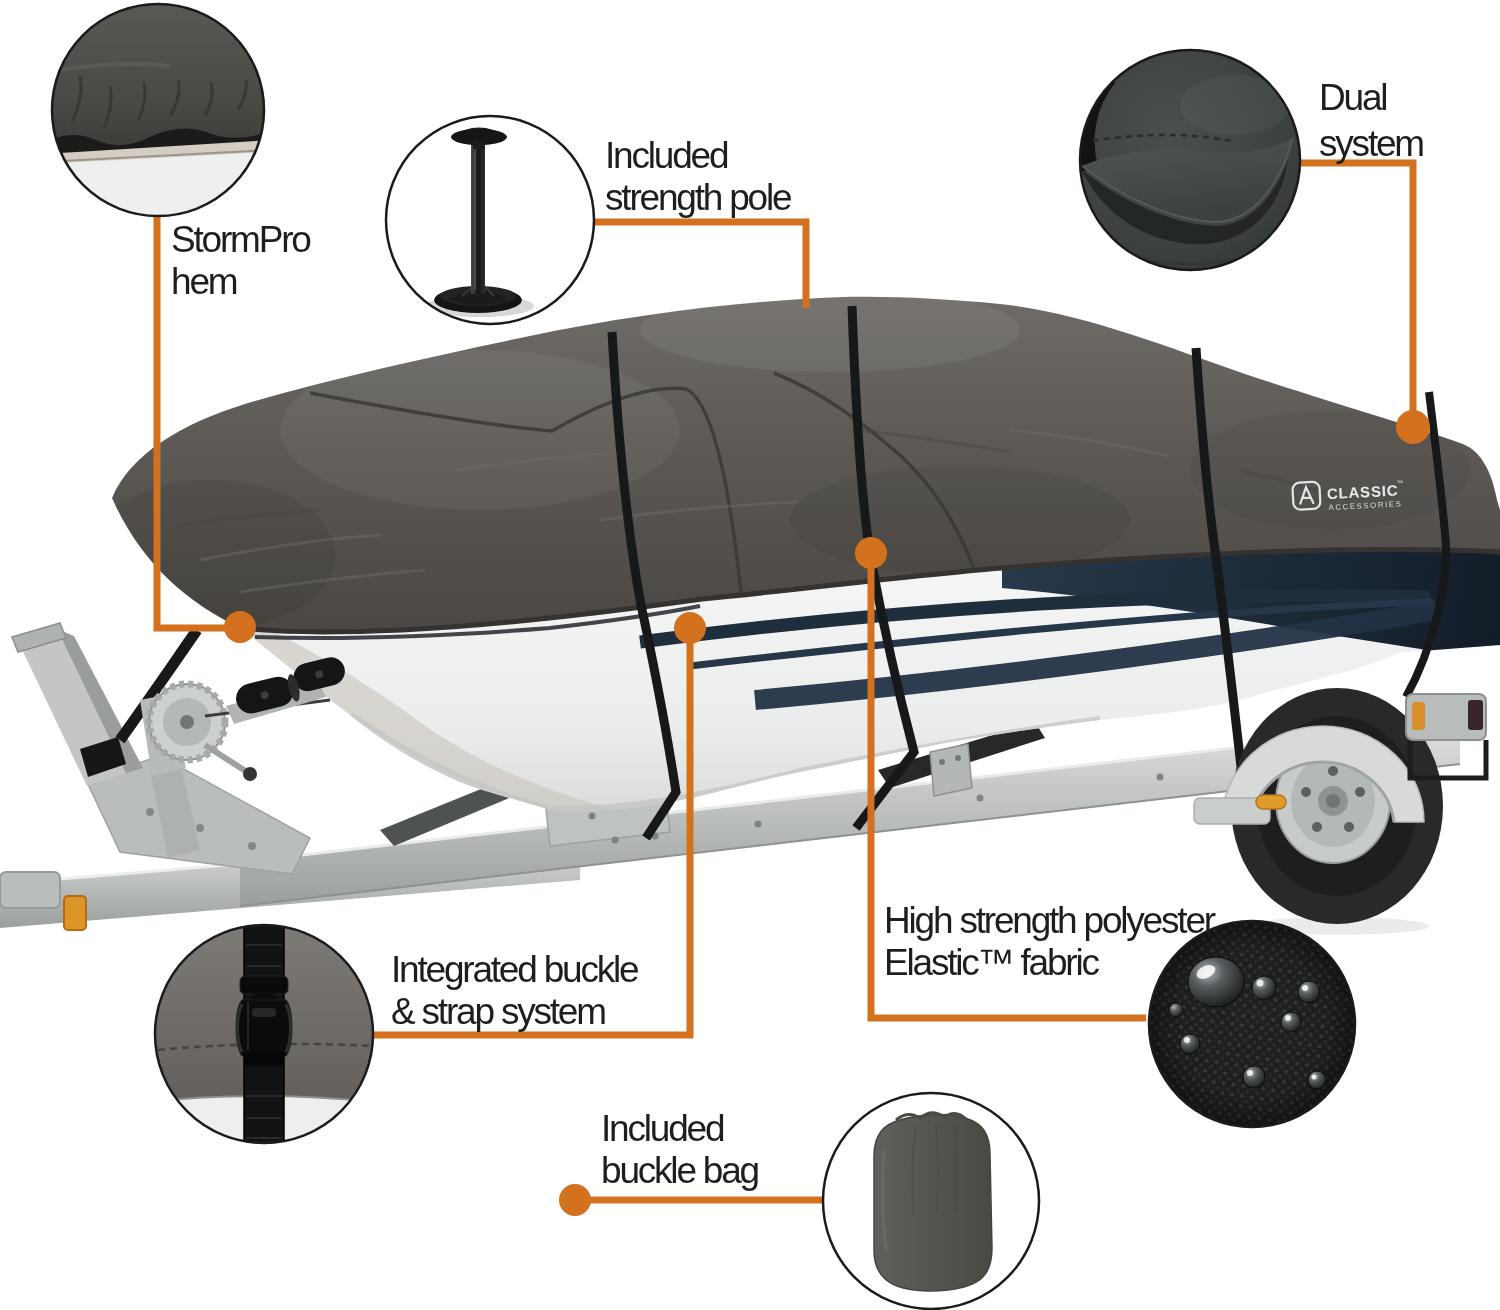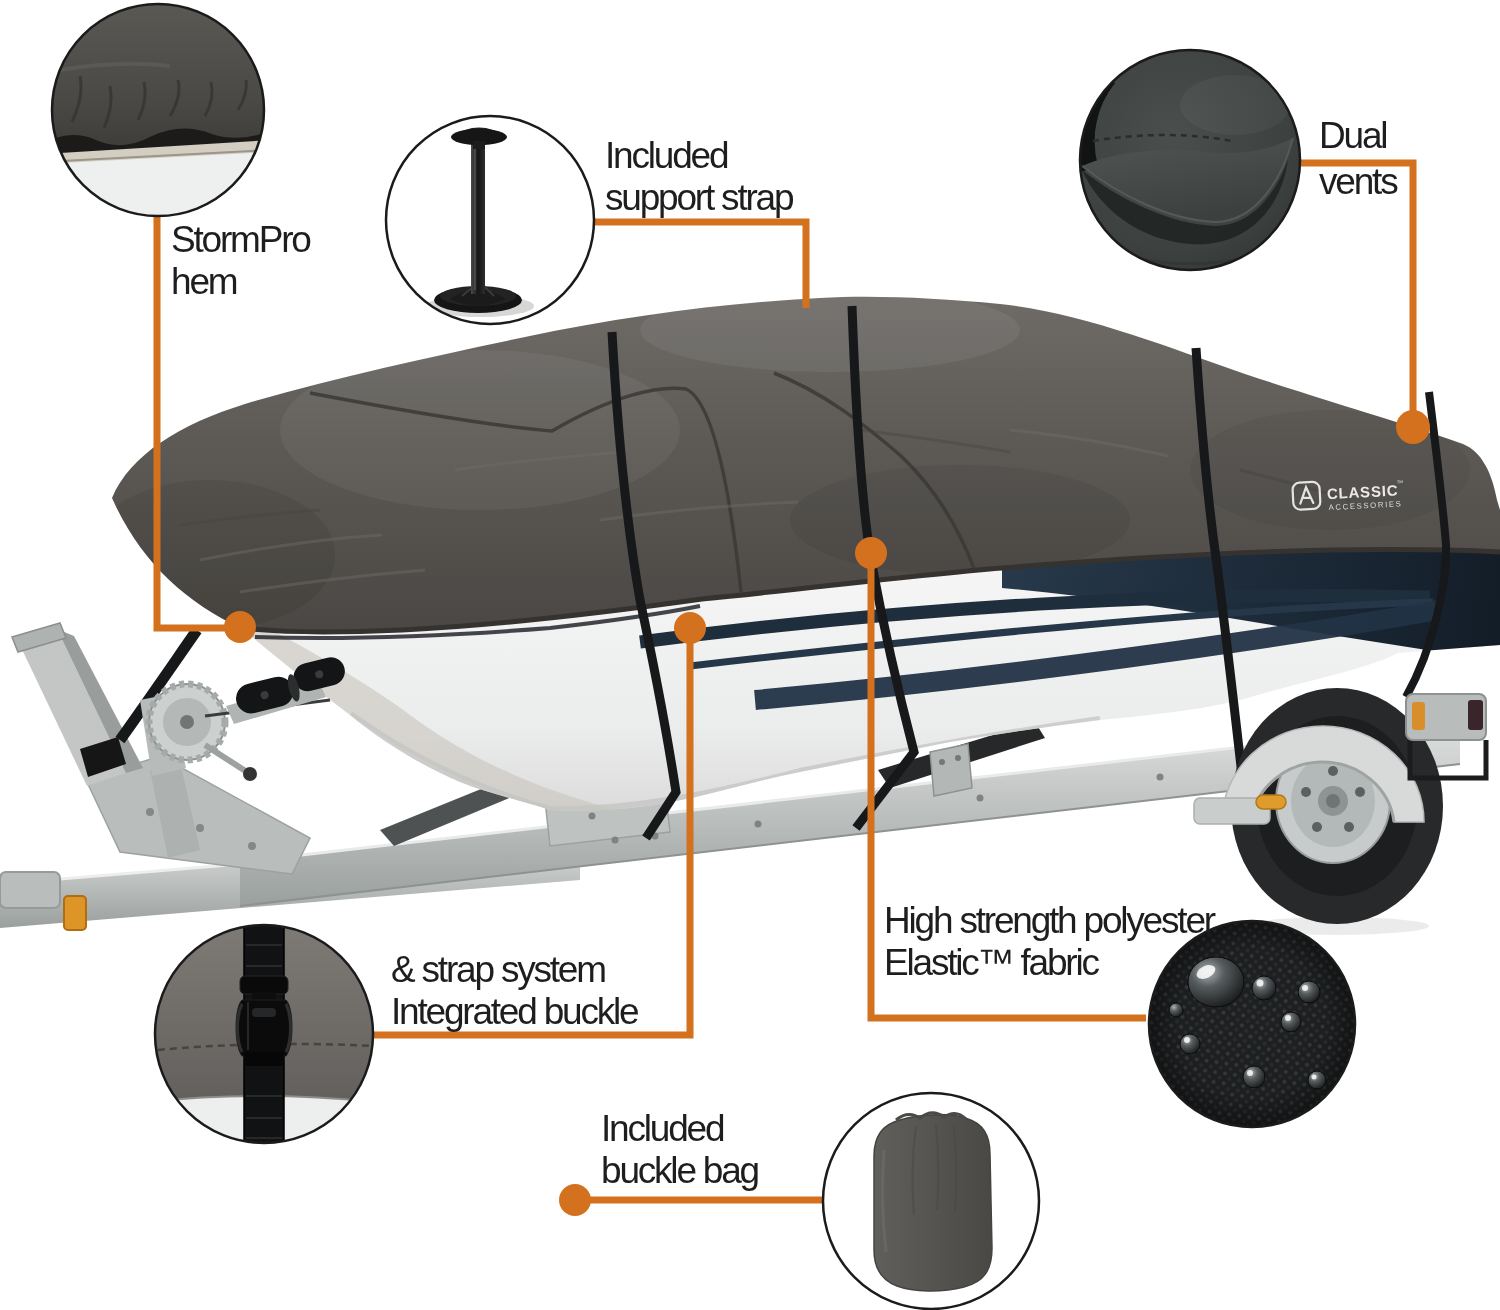--- a/index.html
+++ b/index.html
@@ -6,21 +6,21 @@
   .stage{
     position:relative;width:1500px;height:1310px;background:#ffffff;overflow:hidden;
     font-family:"Liberation Sans", sans-serif;
   }
   .stage svg.scene{position:absolute;left:0;top:0;}
   .callout-label{
     position:absolute;
     font-size:37px;line-height:42px;letter-spacing:-2.2px;
     color:var(--color-text,#1e1e1e);white-space:nowrap;
   }
-  .callout-label.lh46{line-height:46px;margin-top:38px;}
+  .callout-label.lh46{line-height:46px;}
   .connector{fill:none;stroke:var(--color-accent-orange,#d4711f);stroke-width:7;}
   .dot{fill:var(--color-accent-orange,#d4711f);}
   .inset-ring{fill:none;stroke:#1b1b1b;stroke-width:2.5;}
 </style>
 </head>
 <body>
 
 <div class="stage">
 
 <svg class="scene" width="1500" height="1310" viewBox="0 0 1500 1310">
@@ -394,31 +394,31 @@
   </g>
 </svg>
 
   <div class="callout-label" style="left:171px;top:219px">
     <div>StormPro</div>
     <div>hem</div>
   </div>
 
   <div class="callout-label" style="left:605px;top:135px">
     <div>Included</div>
-    <div>support strap</div>
+    <div>strength pole</div>
   </div>
 
   <div class="callout-label lh46" style="left:1319px;top:75px">
     <div>Dual</div>
-    <div>vents</div>
+    <div>system</div>
   </div>
 
   <div class="callout-label" style="left:391px;top:949px">
+    <div>Integrated buckle</div>
     <div>&amp; strap system</div>
-    <div>Integrated buckle</div>
   </div>
 
   <div class="callout-label" style="left:884px;top:900px">
     <div>High strength polyester</div>
     <div>Elastic™ fabric</div>
   </div>
 
   <div class="callout-label" style="left:601px;top:1108px">
     <div>Included</div>
     <div>buckle bag</div>

